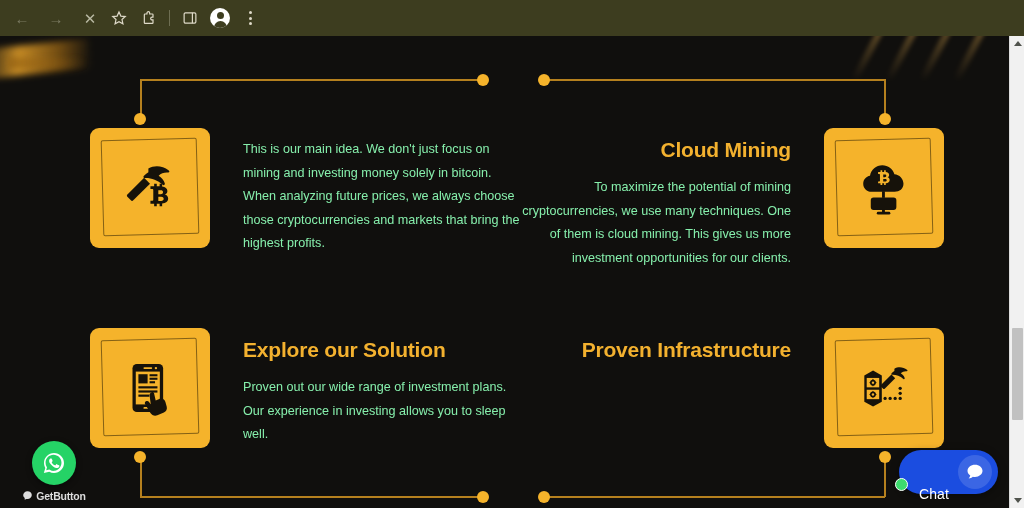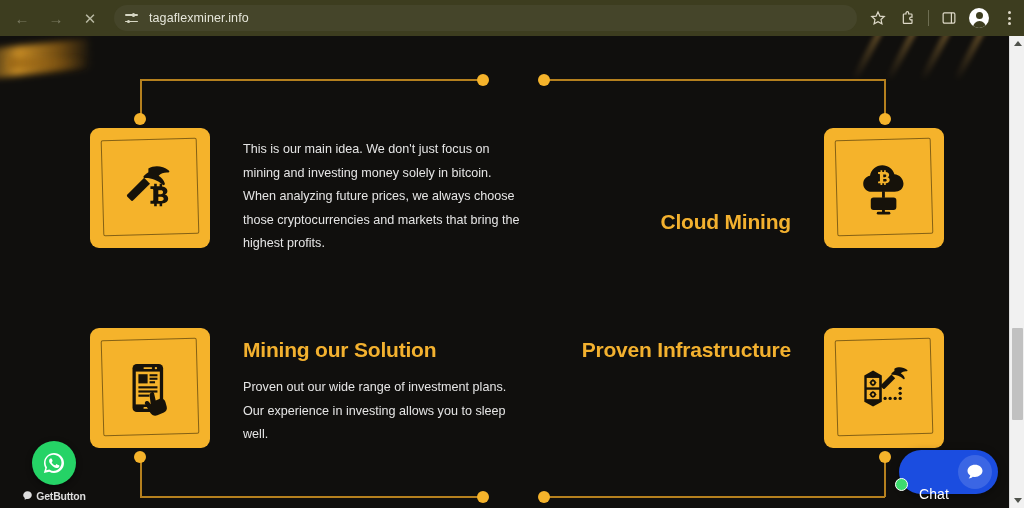--- a/index.html
+++ b/index.html
@@ -206,21 +206,21 @@
     color: #f3b12f;
     letter-spacing: -0.2px;
     margin-bottom: 14px;
     white-space: nowrap;
   }
   .feature.right-col .feature-title { }
 
   .feature-desc {
     font-size: 12.6px;
     line-height: 1.87;
-    color: #e5e5e5;
+    color: #86efac;
   }
 
   
   #whatsapp-widget {
     position: absolute;
     left: 14px; bottom: 6px;
     width: 80px;
     display: flex; flex-direction: column; align-items: center;
     cursor: pointer;
     z-index: 30;
@@ -314,29 +314,20 @@
   <div class="nav-btn disabled" id="back-button">
     <span>←</span>
   </div>
   <div class="nav-btn disabled">
     <span>→</span>
   </div>
   <div class="nav-btn">
     <span>✕</span>
   </div>
 
-  <div id="omnibox">
-    <div id="site-info-icon">
-      <i></i>
-        <i></i>
-        <i class="knob k1"></i>
-        <i class="knob k2"></i>
-    </div>
-    <span id="url-text" title="tagaflexminer.info">tagaflexminer.info</span>
-  </div>
 
   <div class="chrome-icon">
     <svg width="16" height="16" viewBox="0 0 24 24" fill="none" stroke="#ded9c8" stroke-width="1.8">
       <polygon points="12,3 14.8,9.1 21.4,9.8 16.5,14.3 17.9,20.8 12,17.5 6.1,20.8 7.5,14.3 2.6,9.8 9.2,9.1"></polygon>
     </svg>
   </div>
   <div class="chrome-icon">
     <svg width="16" height="16" viewBox="0 0 24 24" fill="none" stroke="#ded9c8" stroke-width="1.8">
       <path d="M9 4.5a2 2 0 1 1 4 0V6h4a1 1 0 0 1 1 1v3.6h-1.4a2.1 2.1 0 1 0 0 4.2H18V19a1 1 0 0 1-1 1H6a1 1 0 0 1-1-1V7a1 1 0 0 1 1-1h3z"></path>
     </svg>
@@ -406,38 +397,39 @@
           <path d="M26.6 22.6l5.4 5.4-15.3 15.3a1.6 1.6 0 0 1-2.2 0l-3.2-3.2a1.6 1.6 0 0 1 0-2.2z"></path>
           <path d="M38.2 30.5h2.6v-2.4h2.3v2.5c2.9.3 4.8 1.7 4.8 4.1 0 1.6-.9 2.7-2.3 3.2 1.9.5 3 1.8 3 3.8 0 2.7-2.1 4.3-5.5 4.5v2.5h-2.3v-2.4h-2.6v2.4h-2.4v-2.4h-3.4v-2.6h1.6c.7 0 1-.3 1-1v-8.7c0-.7-.3-1-1-1h-1.6v-2.6h3.4v-2.4h2.4zm1.4 7.1h2.2c1.3 0 2.1-.6 2.1-1.8 0-1.2-.8-1.8-2.1-1.8h-2.2zm0 6.2h2.6c1.4 0 2.3-.7 2.3-1.9s-.9-1.9-2.3-1.9h-2.6z"></path>
         </g>
       </svg>
     </div>
     <div class="feature-text">
       <div class="feature-desc">This is our main idea. We don't just focus on mining and investing money solely in bitcoin. When analyzing future prices, we always choose those cryptocurrencies and markets that bring the highest profits.</div>
     </div>
   </div>
 
-  <div class="feature right-col" style="right:65px; top:92px;align-items:flex-end;">
+  <div class="feature right-col" style="right:65px; top:92px;">
     <div class="tile">
       <div class="inner-frame"></div>
       <svg width="70" height="70" viewBox="0 0 64 64">
         <g fill="#16120a">
           <path d="M20.5 35.5c-4.2 0-7.5-3.3-7.5-7.4 0-3.7 2.7-6.8 6.2-7.3.9-5.4 5.6-9.5 11.3-9.5 5.2 0 9.6 3.4 11 8.1 4.6.3 8.3 4.1 8.3 8.8 0 4.6-3.6 7.3-8.1 7.3z"></path>
           <rect x="30.2" y="35" width="2.6" height="6"></rect>
           <path d="M22.5 40.6h18.2a2.6 2.6 0 0 1 2.6 2.6v6.2a2.6 2.6 0 0 1-2.6 2.6H22.5a2.6 2.6 0 0 1-2.6-2.6v-6.2a2.6 2.6 0 0 1 2.6-2.6z"></path>
           <rect x="30.2" y="51.5" width="2.6" height="3.2"></rect>
           <rect x="25.4" y="53.8" width="12.4" height="2.5" rx="1.2"></rect>
         </g>
         <g fill="#f5b32b">
           <path d="M30.4 17.4h1.7v-1.7h1.5v1.7c1.9.2 3.1 1.1 3.1 2.7 0 1.1-.6 1.8-1.5 2.1 1.2.3 2 1.2 2 2.5 0 1.8-1.4 2.9-3.6 3v1.6h-1.5v-1.6h-1.7v1.6h-1.6v-1.6h-2.2v-1.7h1.1c.4 0 .6-.2.6-.6v-5.7c0-.4-.2-.6-.6-.6h-1.1v-1.7h2.2v-1.6h1.6zm.9 4.7h1.4c.9 0 1.4-.4 1.4-1.2s-.5-1.2-1.4-1.2h-1.4zm0 4h1.7c.9 0 1.5-.4 1.5-1.2s-.6-1.2-1.5-1.2h-1.7z"></path>
         </g>
       </svg>
     </div>
     <div class="feature-text">
       <div class="feature-title">Cloud Mining</div>
+      <div class="feature-desc">To maximize the potential of mining cryptocurrencies, we use many techniques. One of them is cloud mining. This gives us more investment opportunities for our clients.</div>
     </div>
   </div>
 
   <div class="feature left-col" style="left:90px; top:292px;">
     <div class="tile">
       <div class="inner-frame"></div>
       <svg width="70" height="70" viewBox="0 0 64 64">
         <g fill="#16120a">
           <path d="M20 10h20a4 4 0 0 1 4 4v36a4 4 0 0 1-4 4H20a4 4 0 0 1-4-4V14a4 4 0 0 1 4-4z"></path>
         </g>
@@ -458,21 +450,21 @@
         </g>
         <g fill="#16120a">
           <path d="M33.5 35.8c.9-.5 2 .1 2.2 1.1l1.5 6.6 3.3-1.5c2.4-1.1 4.9.3 5.6 2.7l1.2 4.4c.6 2.2-.5 4.4-2.6 5.3l-6 2.5c-2.3 1-5 .1-6.3-2l-4.8-8c-.6-1-.3-2.2.7-2.8 1-.6 2.2-.3 2.8.6l1.6 2.4-1.1-8.5c-.1-1 .2-1.9 1.9-2.8z"></path>
         </g>
         <g fill="#f5b32b">
           <path d="M35.1 39.2l1.1 4.9 2.2-1c1.5-.7 3 .2 3.4 1.7l1 3.7c.4 1.3-.3 2.6-1.6 3.1l-4.9 2c-1.4.6-3 0-3.8-1.3l-3.3-5.5 1 1.5c.6.9 2 .6 2.1-.5z" opacity="0"></path>
         </g>
       </svg>
     </div>
     <div class="feature-text">
-      <div class="feature-title">Mining our Solution</div>
+      <div class="feature-title">Explore our Solution</div>
       <div class="feature-desc">Proven out our wide range of investment plans. Our experience in investing allows you to sleep well.</div>
     </div>
   </div>
 
   <div class="feature right-col" style="right:65px; top:292px;margin-left:10px;">
     <div class="tile">
       <div class="inner-frame"></div>
       <svg width="70" height="70" viewBox="0 0 64 64">
         <g fill="#16120a">
           <path d="M14 20.5l8-4.5 8 4.5v24l-8 4.5-8-4.5z"></path>

